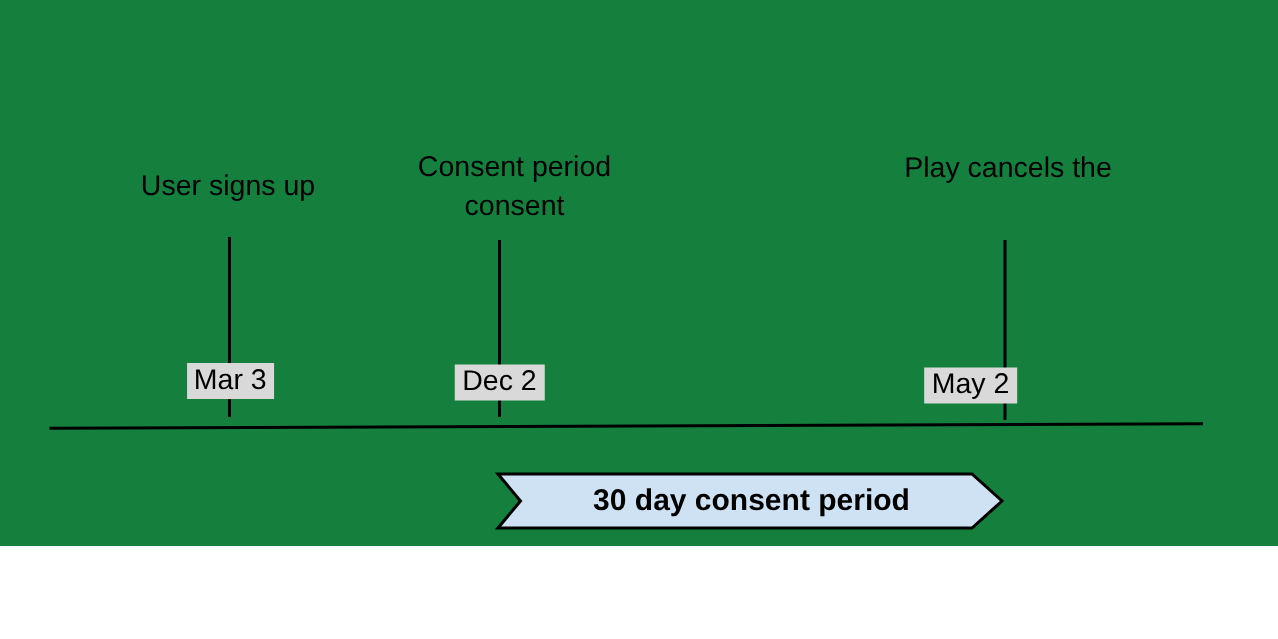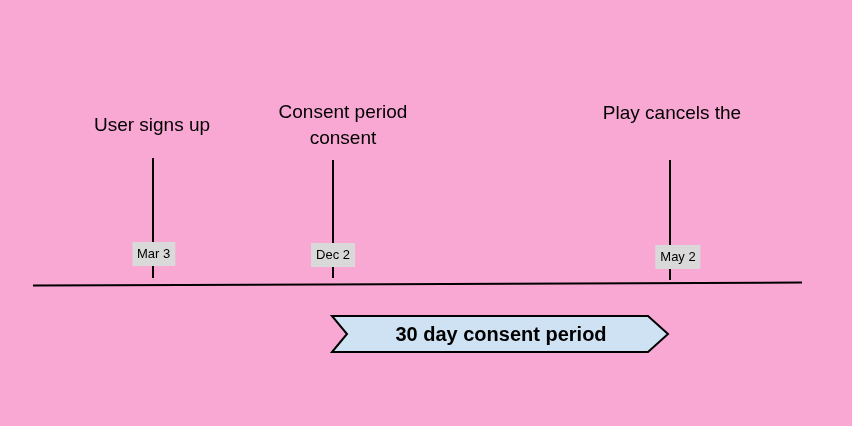--- a/index.html
+++ b/index.html
@@ -3,22 +3,22 @@
 <meta charset="utf-8">
 <style>
   html, body {
     margin: 0;
     padding: 0;
     background: #ffffff;
   }
   .canvas {
     position: relative;
     width: 852px;
-    height: 426px;
-    background: #f9a8d4;
+    height: 364px;
+    background: #15803d;
     overflow: hidden;
     font-family: "Liberation Sans", "DejaVu Sans", sans-serif;
     color: var(--text, #000000);
   }
   .layer {
     position: absolute;
     left: 0;
     top: 0;
     z-index: 0;
   }
@@ -38,21 +38,21 @@
     text-align: center;
     font-size: 19px;
     line-height: 26px;
     white-space: nowrap;
     z-index: 1;
   }
   .date-chip {
     position: absolute;
     transform: translateX(-50%);
     background: var(--chip-bg, #d9d9d9);
-    font-size: 13px;
+    font-size: 19px;
     line-height: 24px;
     padding: 0 5px;
     white-space: nowrap;
     z-index: 1;
   }
   .banner-label {
     position: absolute;
     transform: translateX(-50%);
     font-size: 20px;
     line-height: 26px;
@@ -84,17 +84,17 @@
   </div>
 
   <div class="event-title" style="left:672px; top:100px;">
     <div>Play cancels the</div>
   </div>
 
   <div class="date-chip" style="left:153.5px; top:242px;">Mar 3</div>
 
   <div class="date-chip" style="left:333px; top:243px;">Dec 2</div>
 
-  <div class="date-chip" style="left:678px; top:245px;">May 2</div>
+  <div class="date-chip" style="left:647px; top:245px;">May 2</div>
 
   <div class="banner-label" style="left:501px; top:321px;">30 day consent period</div>
 
 </div>
 
 </body></html>

